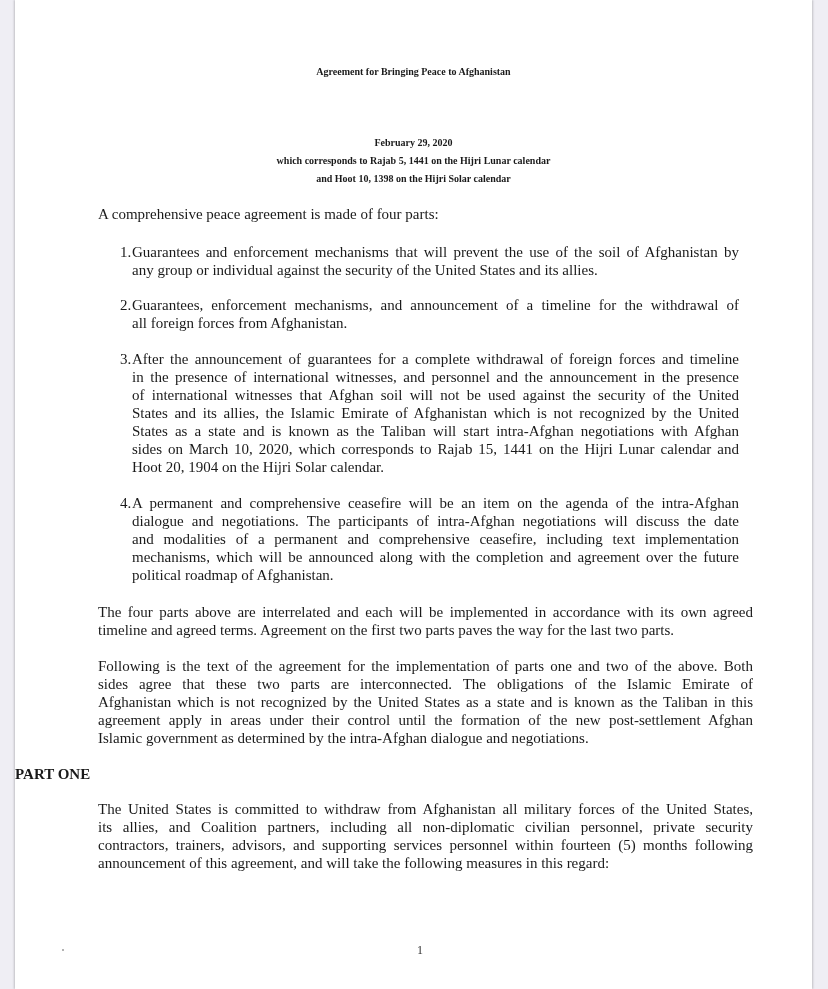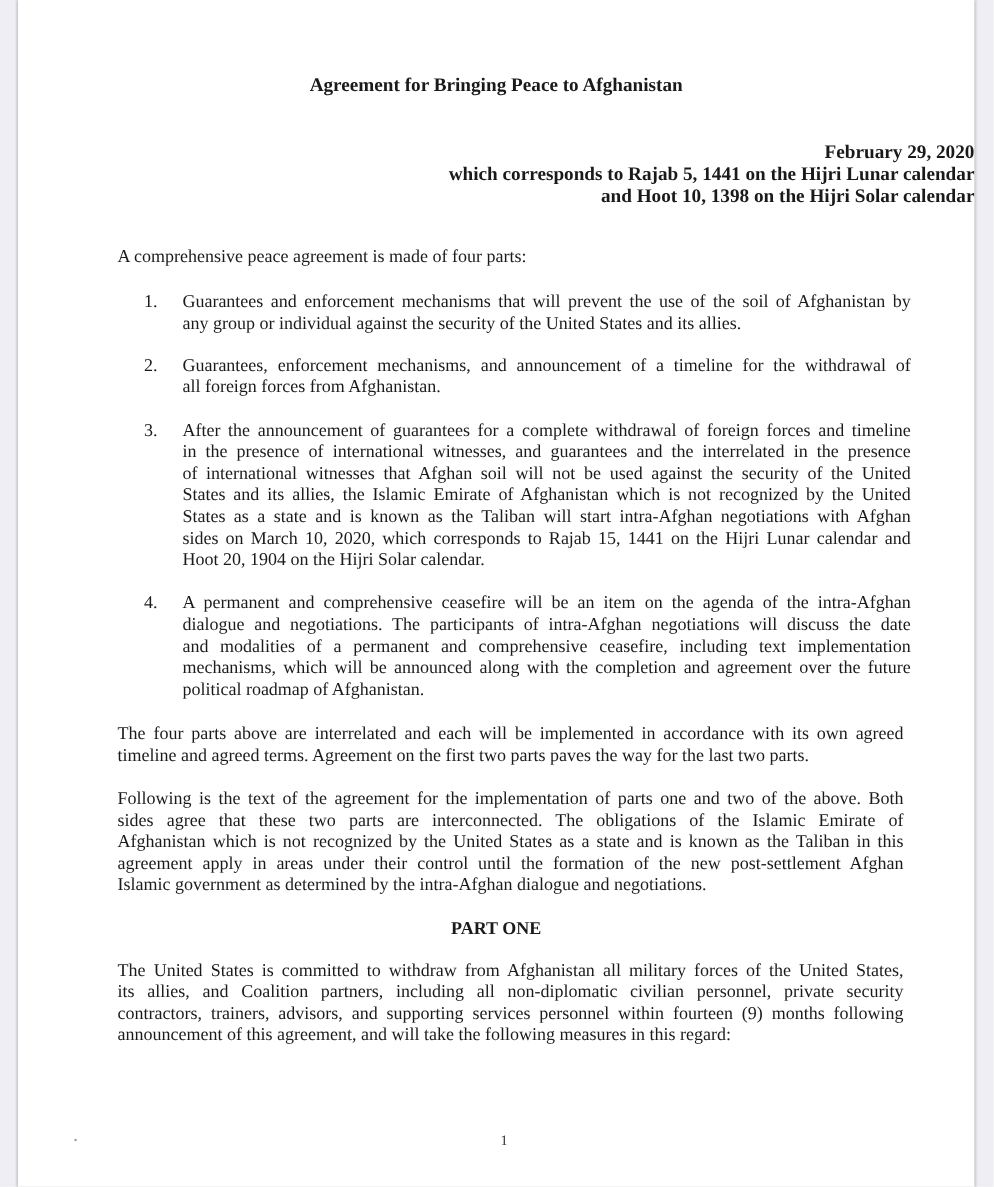--- a/index.html
+++ b/index.html
@@ -25,26 +25,26 @@
       color: #1a1a1a;
       font-size: 15px;
       line-height: 18px;
     }
     .header {
       position: absolute;
       left: 0;
       width: 797px;
       text-align: center;
       font-weight: bold;
-      font-size: 16px;
+      font-size: 10px;
       line-height: 18px;
     }
     .header .line { display: block; white-space: nowrap; }
     .h-title { top: 63px; }
-    .h-date { top: 119px; text-align: right; }
+    .h-date { top: 134px; }
 
     .para {
       position: absolute;
       left: 83px;
       width: 655px;
       text-align: justify;
     }
     .para .ln {
       display: block;
       white-space: nowrap;
@@ -62,21 +62,21 @@
       width: 633px;
     }
     .list-item .num {
       position: absolute;
       left: 0;
       top: 0;
       width: 22px;
     }
     .list-item .body {
       position: absolute;
-      left: 32px;
+      left: 12px;
       width: 607px;
     }
     .list-item .ln {
       display: block;
       white-space: nowrap;
       text-align: justify;
       text-align-last: justify;
     }
     .list-item .ln.last { text-align-last: left; }
 
@@ -85,21 +85,21 @@
     .li-3 { top: 350px; }
     .li-4 { top: 494px; }
 
     .p-interrelated { top: 603px; }
     .p-following { top: 657px; }
     .part-heading {
       position: absolute;
       top: 765px;
       left: 0;
       width: 797px;
-      text-align: center;
+      text-align: left;
       font-weight: bold;
     }
     .p-partone { top: 800px; }
 
     .page-number {
       position: absolute;
       top: 941px;
       left: 395px;
       width: 20px;
       text-align: center;
@@ -148,21 +148,21 @@
     <div class="body">
       <span class="ln">Guarantees, enforcement mechanisms, and announcement of a timeline for the withdrawal of</span>
       <span class="ln last">all foreign forces from Afghanistan.</span>
     </div>
   </div>
 
   <div class="list-item li-3">
     <span class="num">3.</span>
     <div class="body">
       <span class="ln">After the announcement of guarantees for a complete withdrawal of foreign forces and timeline</span>
-      <span class="ln">in the presence of international witnesses, and guarantees and the interrelated in the presence</span>
+      <span class="ln">in the presence of international witnesses, and personnel and the announcement in the presence</span>
       <span class="ln">of international witnesses that Afghan soil will not be used against the security of the United</span>
       <span class="ln">States and its allies, the Islamic Emirate of Afghanistan which is not recognized by the United</span>
       <span class="ln">States as a state and is known as the Taliban will start intra-Afghan negotiations with Afghan</span>
       <span class="ln">sides on March 10, 2020, which corresponds to Rajab 15, 1441 on the Hijri Lunar calendar and</span>
       <span class="ln last">Hoot 20, 1904 on the Hijri Solar calendar.</span>
     </div>
   </div>
 
   <div class="list-item li-4">
     <span class="num">4.</span>
@@ -186,20 +186,20 @@
     <span class="ln">Afghanistan which is not recognized by the United States as a state and is known as the Taliban in this</span>
     <span class="ln">agreement apply in areas under their control until the formation of the new post-settlement Afghan</span>
     <span class="ln last">Islamic government as determined by the intra-Afghan dialogue and negotiations.</span>
   </div>
 
   <div class="part-heading">PART ONE</div>
 
   <div class="para p-partone">
     <span class="ln">The United States is committed to withdraw from Afghanistan all military forces of the United States,</span>
     <span class="ln">its allies, and Coalition partners, including all non-diplomatic civilian personnel, private security</span>
-    <span class="ln">contractors, trainers, advisors, and supporting services personnel within fourteen (9) months following</span>
+    <span class="ln">contractors, trainers, advisors, and supporting services personnel within fourteen (5) months following</span>
     <span class="ln last">announcement of this agreement, and will take the following measures in this regard:</span>
   </div>
 
   <div class="stray-dot"></div>
   <div class="page-number">1</div>
 
 </div>
 
 </body></html>

